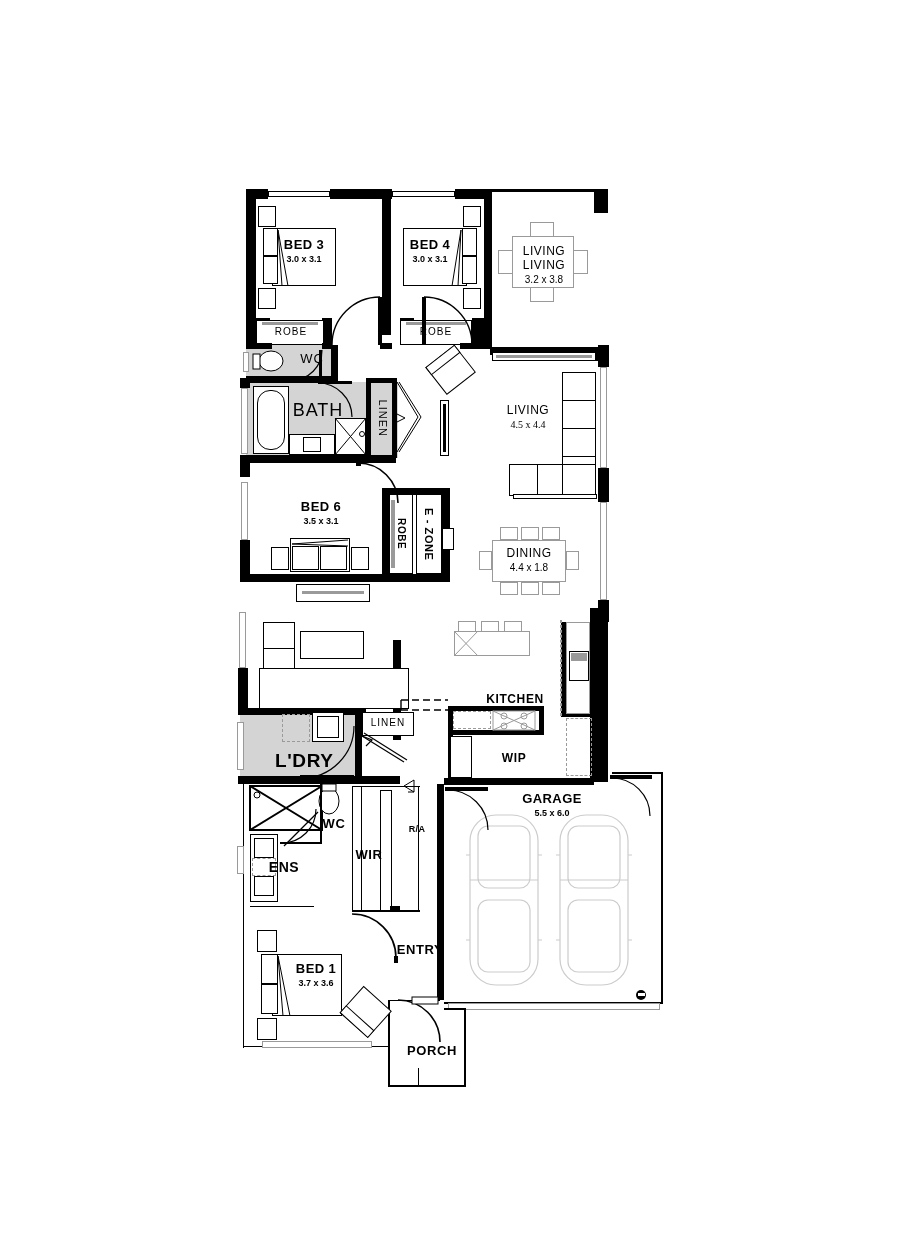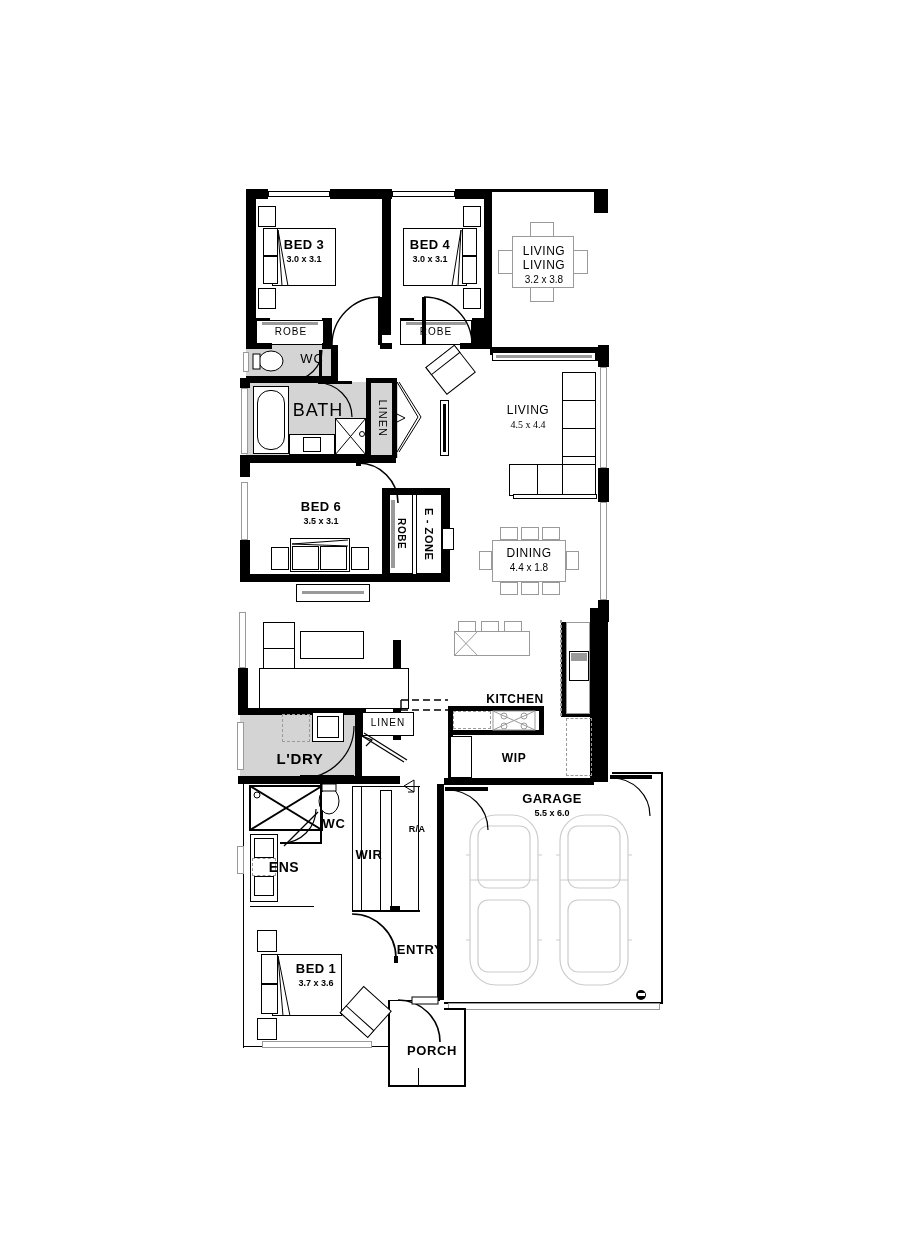--- a/index.html
+++ b/index.html
@@ -448,21 +448,21 @@
   </div>
 
   <div class="lbl lbl-sm" style="left:366px;top:717px;width:44px;font-weight:normal;font-size:10px;letter-spacing:1px;">
     <span>LINEN</span>
   </div>
 
   <div class="lbl lbl-md" style="left:494px;top:752px;width:40px;font-size:12px;letter-spacing:.6px;">
     <span>WIP</span>
   </div>
 
-  <div class="lbl lbl-md" style="left:275px;top:750px;width:50px;font-size:15px;letter-spacing:.6px;">
+  <div class="lbl lbl-md" style="left:275px;top:750px;width:50px;font-size:19px;letter-spacing:.6px;">
     <span>L'DRY</span>
   </div>
 
   <div class="lbl lbl-sm" style="left:404px;top:824px;width:26px;font-weight:bold;font-size:9px;">
     <span>R/A</span>
   </div>
 
   <div class="lbl lbl-md" style="left:316px;top:817px;width:36px;font-size:13px;letter-spacing:.6px;">
     <span>WC</span>
   </div>

